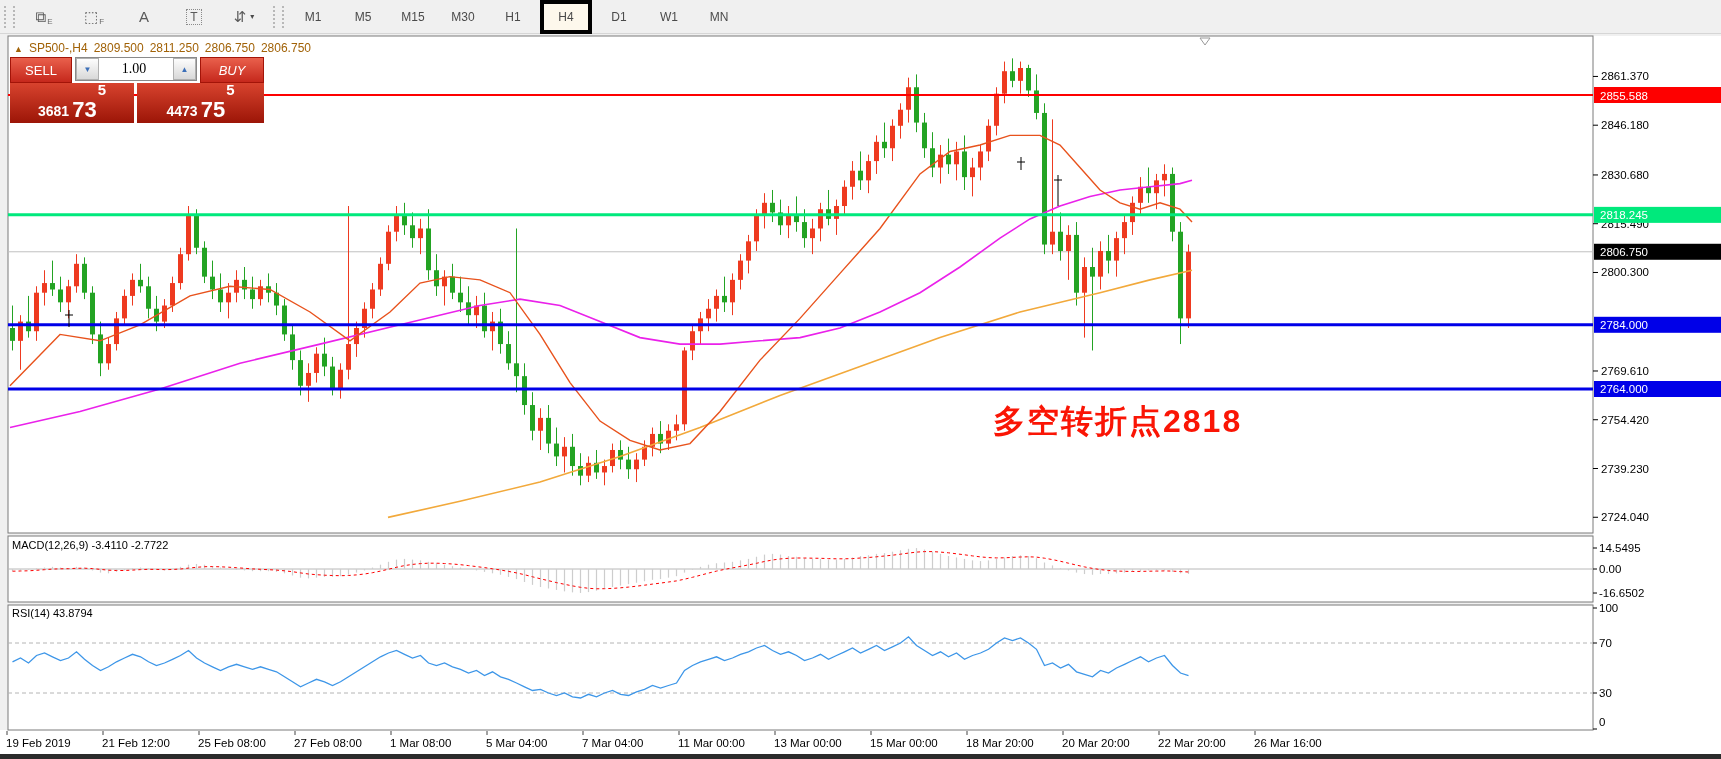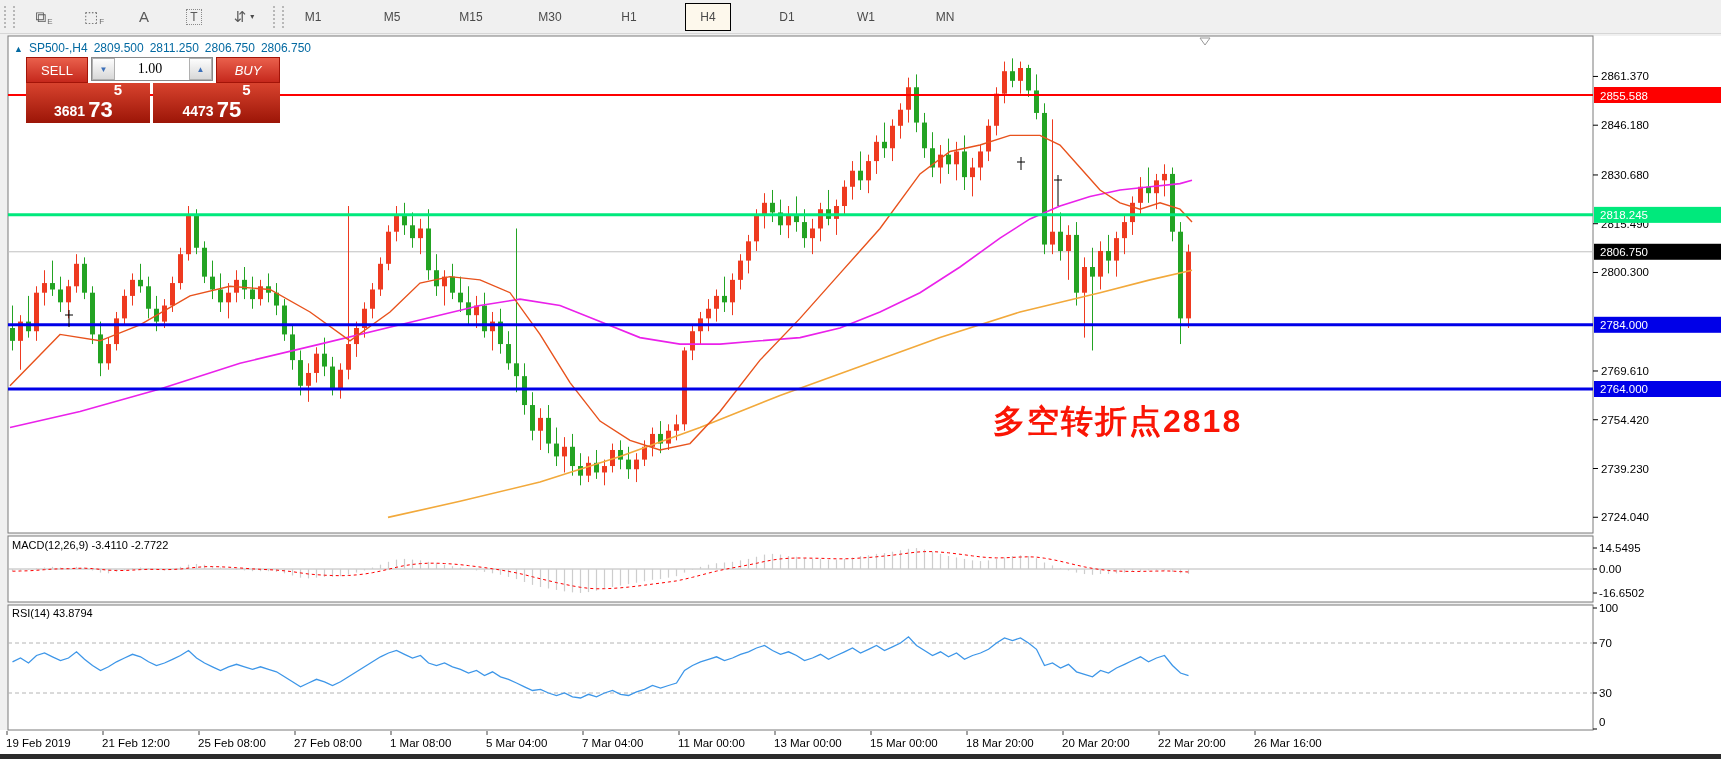--- a/index.html
+++ b/index.html
@@ -4,32 +4,32 @@
 <style>
   html,body{margin:0;padding:0;background:#f0f0f0;width:1721px;height:759px;overflow:hidden;
     font-family:"Liberation Sans",sans-serif;-webkit-font-smoothing:antialiased;}
   #stage{position:relative;width:1721px;height:759px;background:#f0f0f0;}
   
   .toolbar{position:absolute;left:0;top:0;width:1721px;height:33px;background:#f0f0f0;
     border-bottom:1px solid #d6d6d6;display:flex;align-items:center;z-index:5;}
   .grip{width:7px;height:22px;margin:0 4px;border-left:2px dotted #b8b8b8;border-right:2px dotted #b8b8b8;}
   .toolbtn{height:26px;min-width:30px;padding:0 7px;margin:0 2px;display:flex;align-items:center;justify-content:center;
     color:#4a4a4a;font-size:13px;background:transparent;border:1px solid transparent;cursor:default;position:relative;}
-  .toolbtn.active{background:#fdf8ec;border:1px solid #000000;}
+  .toolbtn.active{background:#fdf8ec;border:4px solid #000000;}
   .toolbtn .sub{font-size:8px;margin-left:1px;margin-top:9px;color:#6a6a6a;}
   .toolbtn .caret{font-size:8px;color:#4a4a4a;margin-left:4px;}
   .icon-glyph{font-size:15px;color:#5a5a5a;line-height:1;}
   .boxedT{border:1px dotted #8a8a8a;padding:0 3px;font-size:12px;color:#5a5a5a;}
   .tf{font-size:12px;}
   
-  .symbol-bar{position:absolute;left:14px;top:41px;font-size:12px;color:#0369a1;z-index:4;white-space:nowrap;text-align:center;}
+  .symbol-bar{position:absolute;left:14px;top:41px;font-size:12px;color:#a16207;z-index:4;white-space:nowrap;text-align:center;}
   .symbol-bar .mk{font-size:9px;margin-right:6px;}
   .symbol-bar span{margin-right:6px;}
   
-  .trade-widget{position:absolute;left:10px;top:57px;z-index:4;width:254px;padding-left:16px;}
+  .trade-widget{position:absolute;left:10px;top:57px;z-index:4;width:254px;}
   .tw-row1{display:flex;height:24px;}
   .btn-sell,.btn-buy{width:60px;height:24px;color:#fff;font-size:13px;display:flex;align-items:center;justify-content:center;
     background:linear-gradient(#e9604c,#c5281c);border:1px solid #a31408;cursor:pointer;}
   .btn-buy{width:62px;font-style:italic;}
   .spinner{flex:1;margin:0 3px;display:flex;height:22px;border:1px solid #8a8a8a;background:#fff;}
   .spin-btn{width:21px;background:linear-gradient(#fdfdfd,#d8d8d8);border:1px solid #b0b0b0;color:#3c6fb8;
     font-size:8px;display:flex;align-items:center;justify-content:center;cursor:pointer;}
   .vol-input{flex:1;border:none;outline:none;text-align:center;font-size:14px;padding-right:6px;width:60px;
     font-family:Liberation Serif, serif;}
   .tw-row2{display:flex;margin-top:2px;}
@@ -65,21 +65,21 @@
         </div>
         <div class="toolbtn">
           <span class="boxedT">T</span>
         </div>
         <div class="toolbtn">
           <span class="icon-glyph">⇵</span>
           <span class="caret">▾</span>
         </div>
       </div>
     <div class="grip"></div>
-    <div id="timeframes" style="display:flex;align-items:center;gap:29px;">
+    <div id="timeframes" style="display:flex;align-items:center;">
         <div class="toolbtn tf">M1</div>
         <div class="toolbtn tf">M5</div>
         <div class="toolbtn tf">M15</div>
         <div class="toolbtn tf">M30</div>
         <div class="toolbtn tf">H1</div>
         <div class="toolbtn tf active">H4</div>
         <div class="toolbtn tf">D1</div>
         <div class="toolbtn tf">W1</div>
         <div class="toolbtn tf">MN</div>
       </div>

